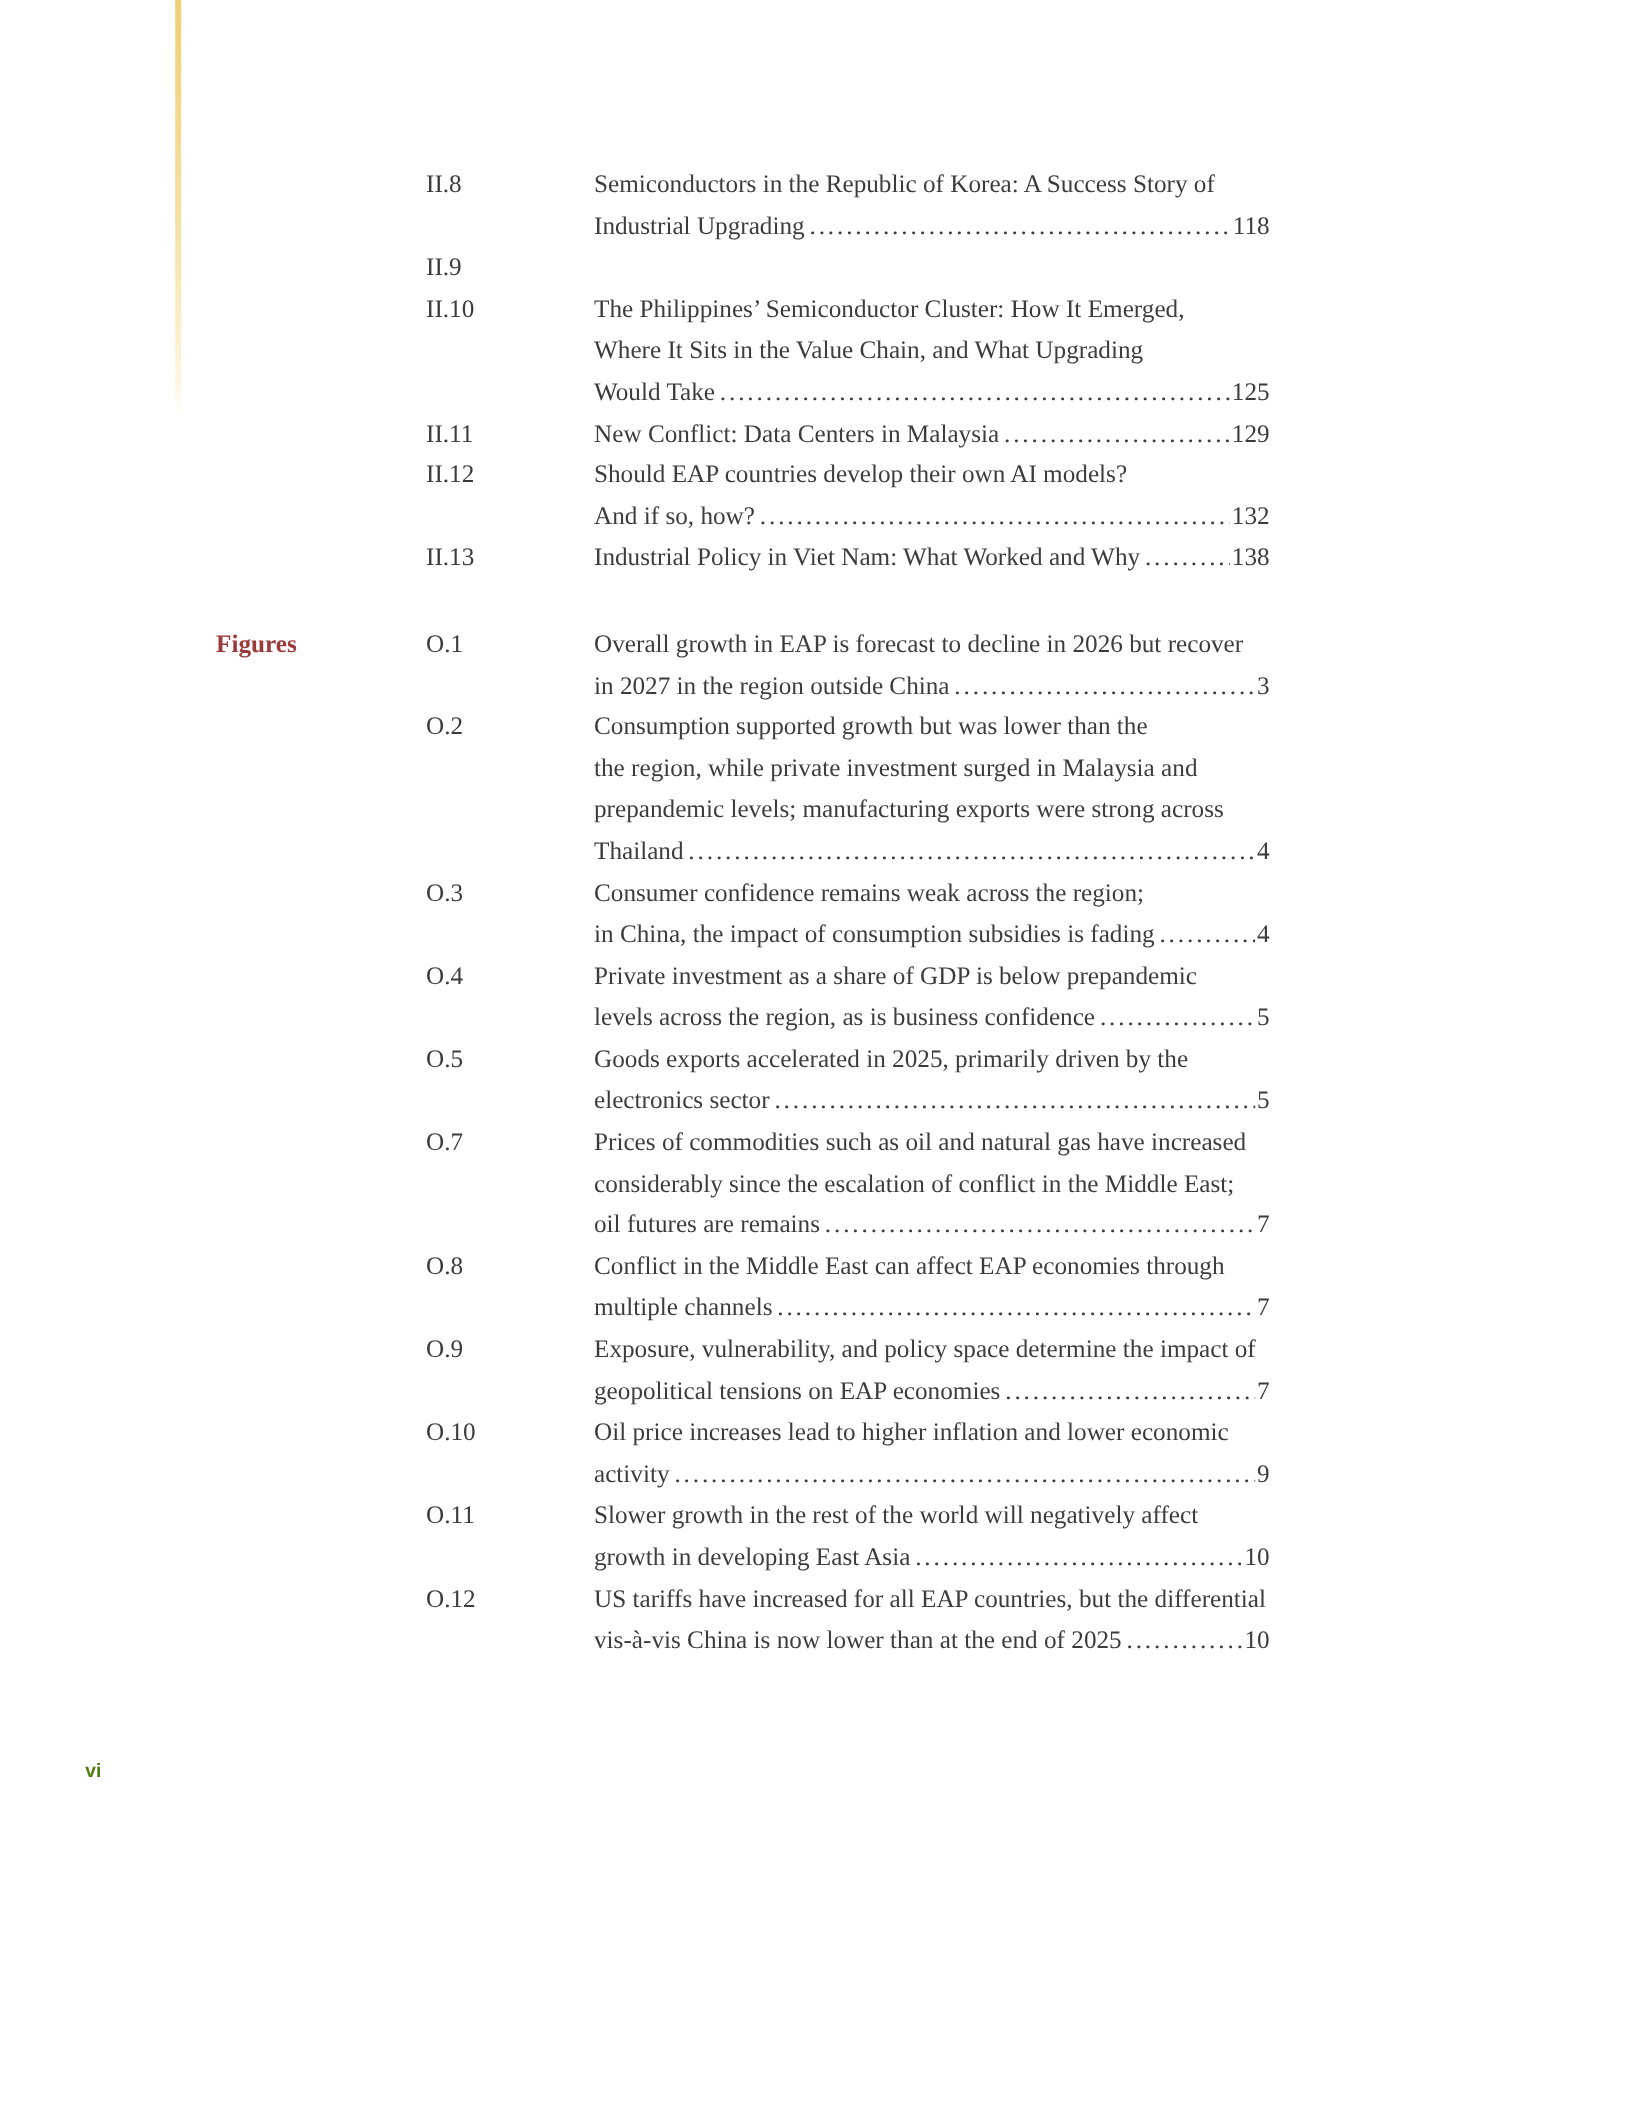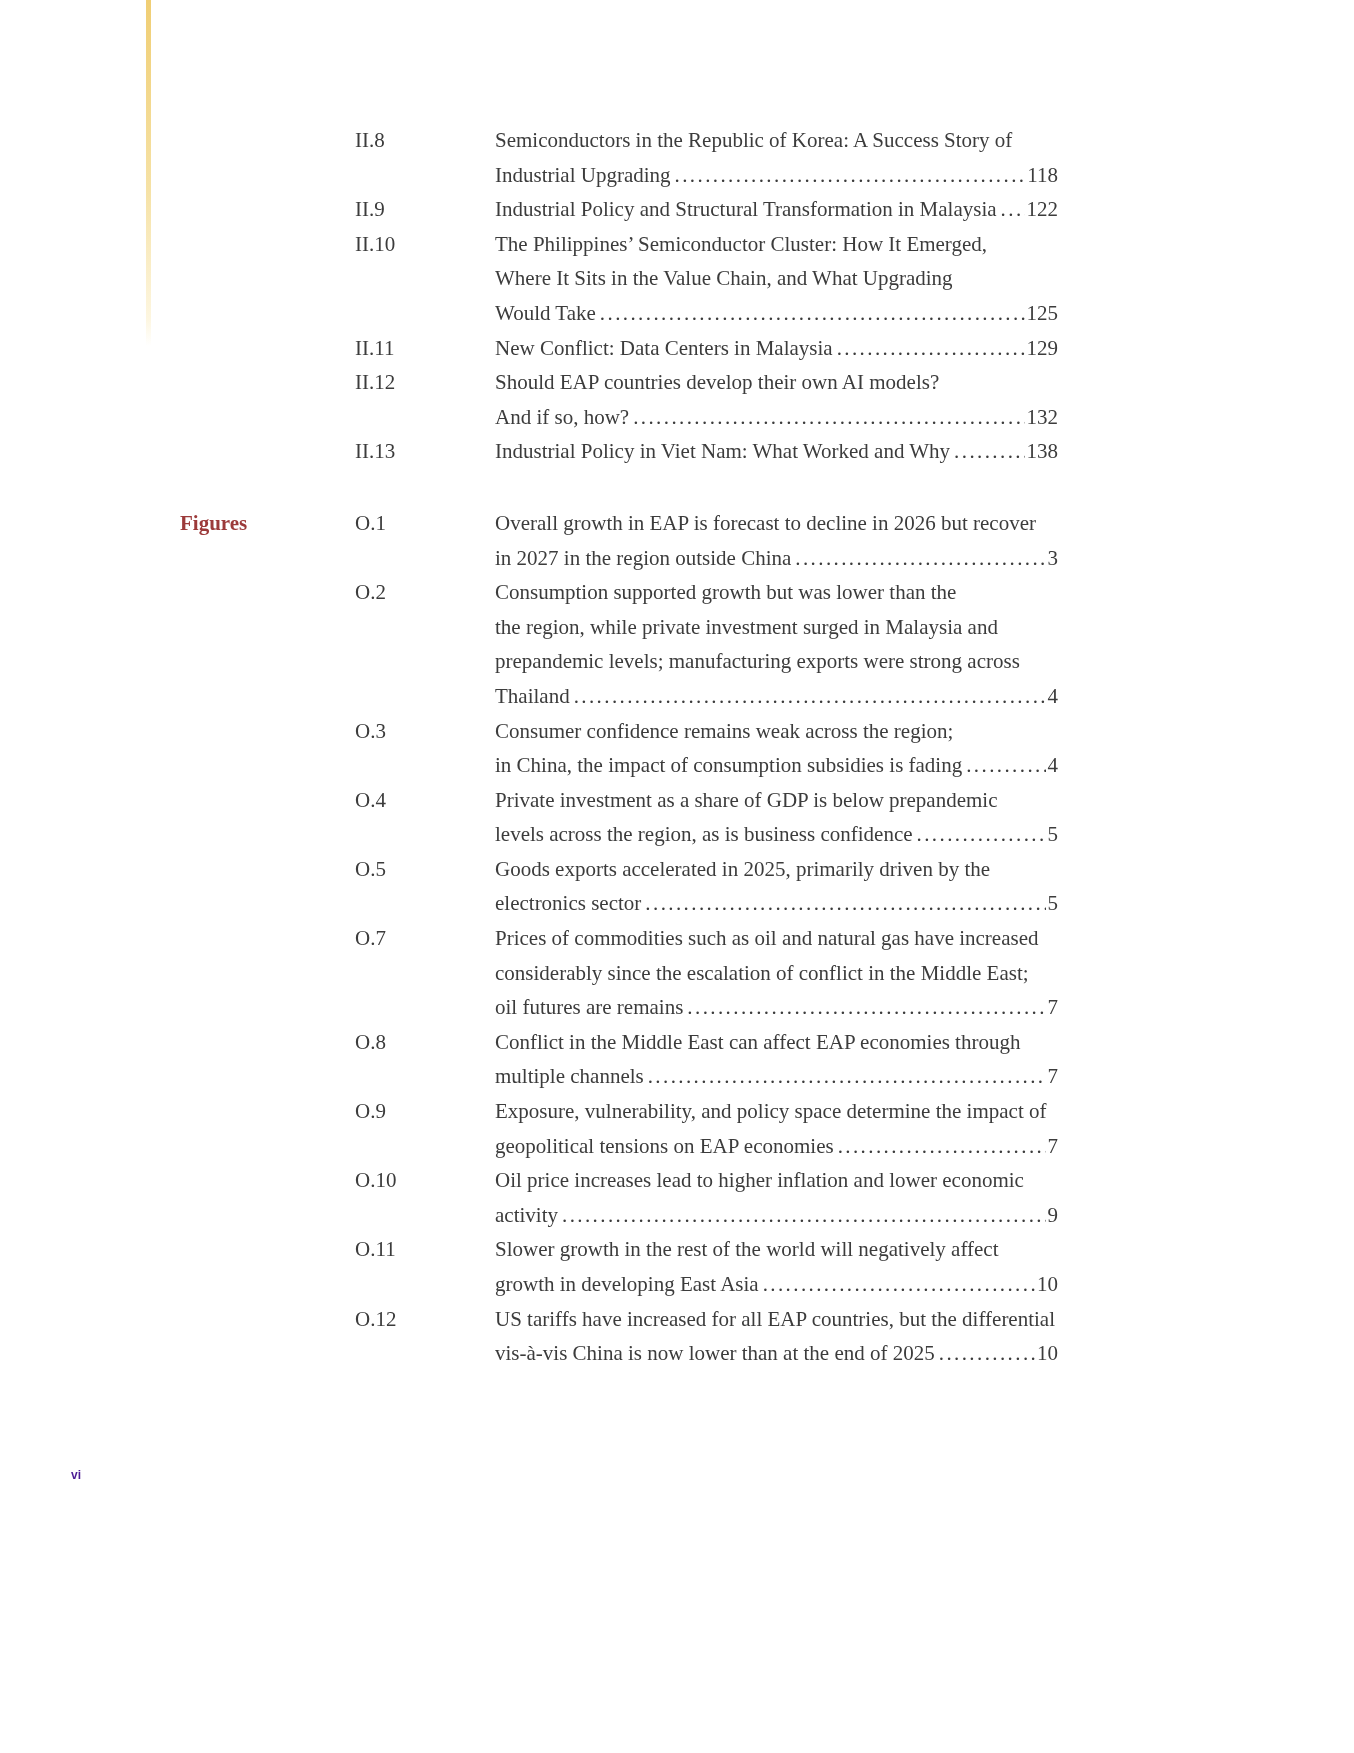--- a/index.html
+++ b/index.html
@@ -16,21 +16,21 @@
     position: absolute;
     left: 146px;
     top: 0;
     width: 5px;
     height: 346px;
     background: linear-gradient(to bottom, #f0ce74 0%, #f6e2a6 55%, #fdf6e0 92%, rgba(253,246,224,0) 100%);
   }
   .toc {
     position: absolute;
     left: 355px;
-    top: 123px;
+    top: 136px;
     width: 703px;
     font-size: 21px;
     line-height: 34.6px;
   }
   .section { position: relative; }
   .section.gap { margin-top: 37px; }
   .section-label {
     position: absolute;
     left: -175px;
     top: 0;
@@ -59,22 +59,22 @@
     content: "........................................................................................................................................................................";
     letter-spacing: 2.4px;
   }
   .pg { flex: 0 0 auto; text-align: center; }
   .footer-page-number {
     position: absolute;
     left: 71px;
     top: 1468px;
     font-family: "Liberation Sans", sans-serif;
     font-weight: bold;
-    font-size: 12px;
-    color: #4c1d95;
+    font-size: 16px;
+    color: #4d7c0f;
   }
 </style>
 </head>
 <body>
 
 <div class="page">
   <div class="accent-bar"></div>
   <div class="toc">
       <div class="section">
         <div class="entry">
@@ -83,27 +83,20 @@
             <div class="line">Semiconductors in the Republic of Korea: A Success Story of</div>
             <div class="line last">
               <span class="t">Industrial Upgrading</span>
               <span class="dots"></span>
               <span class="pg">118</span>
             </div>
           </div>
         </div>
         <div class="entry">
           <div class="num">II.9</div>
-          <div class="body">
-            <div class="line last">
-              <span class="t">Industrial Policy and Structural Transformation in Malaysia</span>
-              <span class="dots"></span>
-              <span class="pg">122</span>
-            </div>
-          </div>
         </div>
         <div class="entry">
           <div class="num">II.10</div>
           <div class="body">
             <div class="line">The Philippines’ Semiconductor Cluster: How It Emerged,</div>
             <div class="line">Where It Sits in the Value Chain, and What Upgrading</div>
             <div class="line last">
               <span class="t">Would Take</span>
               <span class="dots"></span>
               <span class="pg">125</span>

